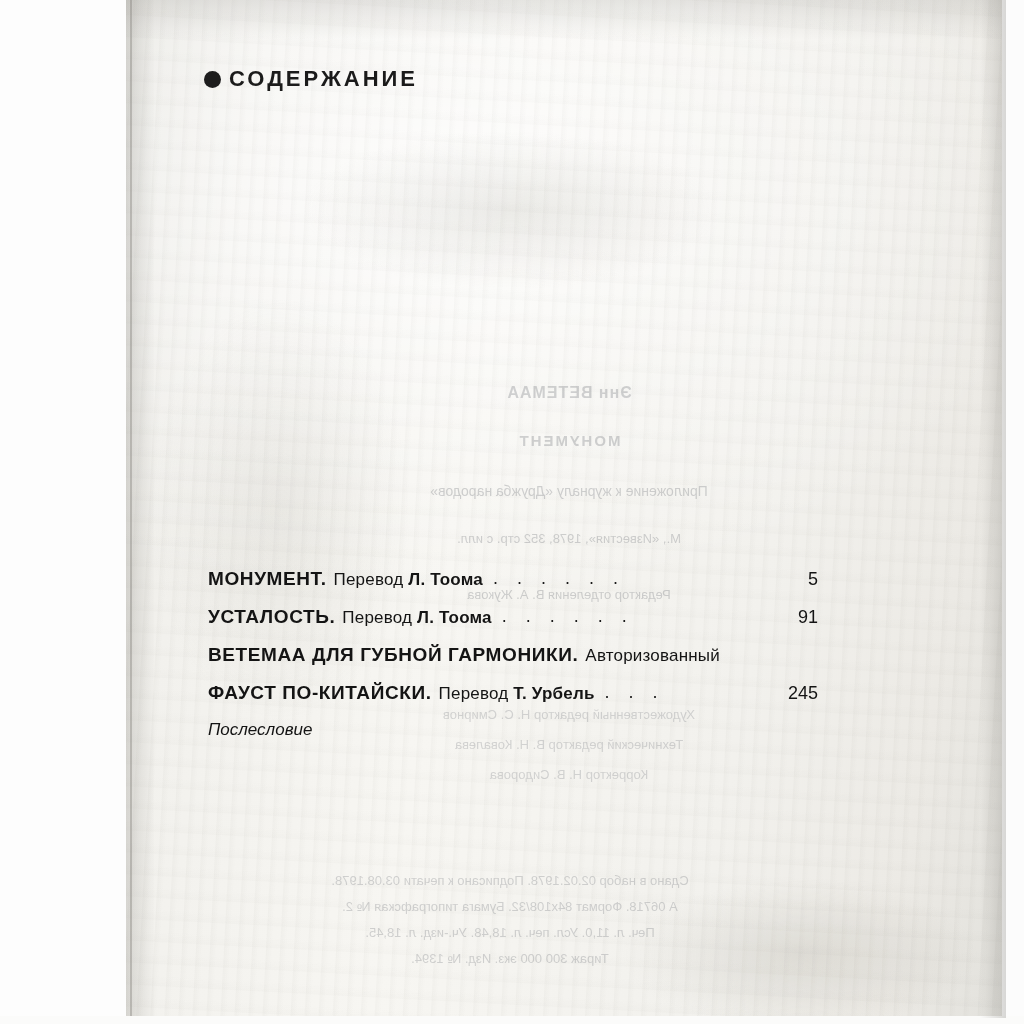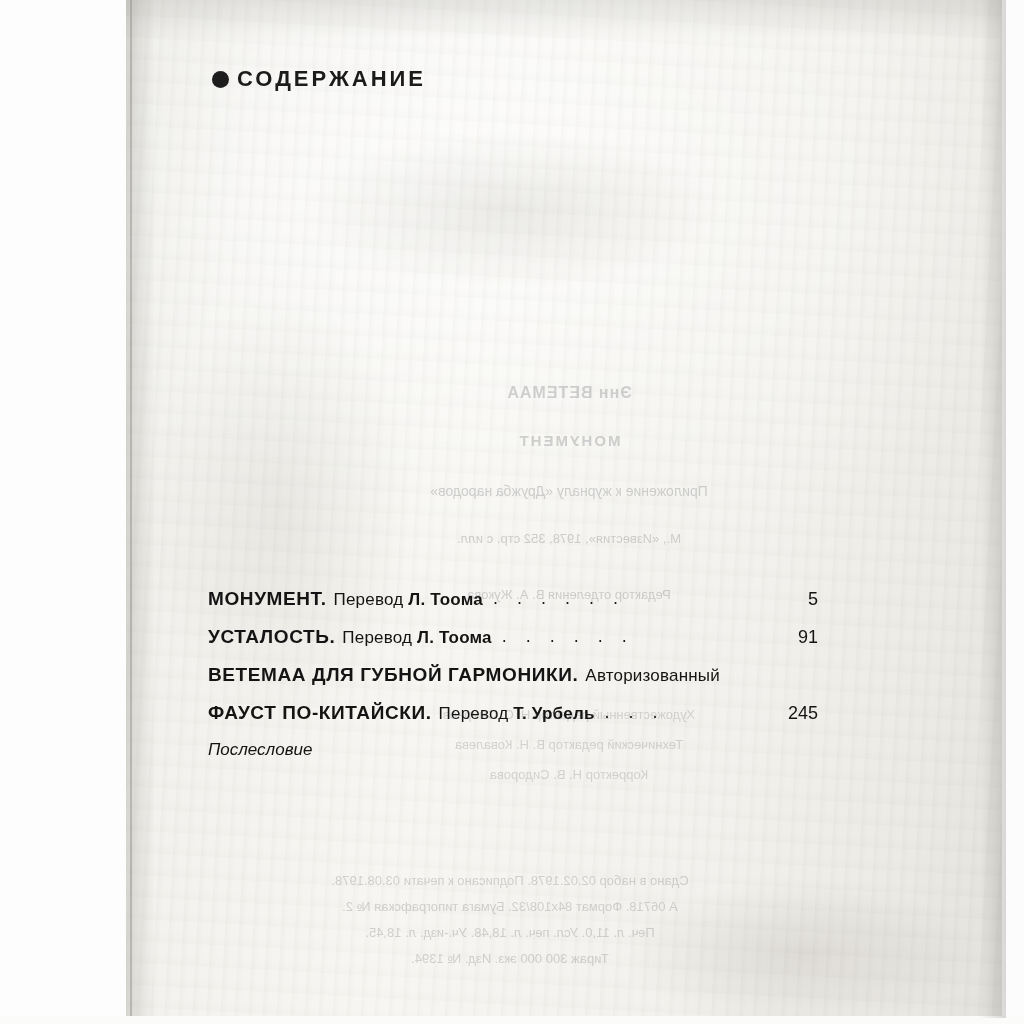--- a/index.html
+++ b/index.html
@@ -77,21 +77,21 @@
   .blotch {
     position: absolute;
     border-radius: 50%;
     pointer-events: none;
     mix-blend-mode: multiply;
   }
 
   
   .heading {
     position: absolute;
-    left: 212px;
+    left: 204px;
     top: 66px;
     display: flex;
     align-items: center;
     gap: 8px;
   }
   .bullet {
     width: 17px; height: 17px;
     border-radius: 50%;
     background: #1d1d1d;
     display: inline-block;
@@ -152,21 +152,21 @@
     text-align: center;
     font-family: "Liberation Sans", sans-serif;
     pointer-events: none;
     filter: blur(0.5px);
   }
 
   
   .toc {
     position: absolute;
     left: 208px;
-    top: 588px;
+    top: 568px;
     width: 610px;
   }
   .toc-entry {
     position: relative;
     margin-bottom: 16px;
     color: #141414;
   }
   .toc-line {
     display: flex;
     align-items: baseline;

